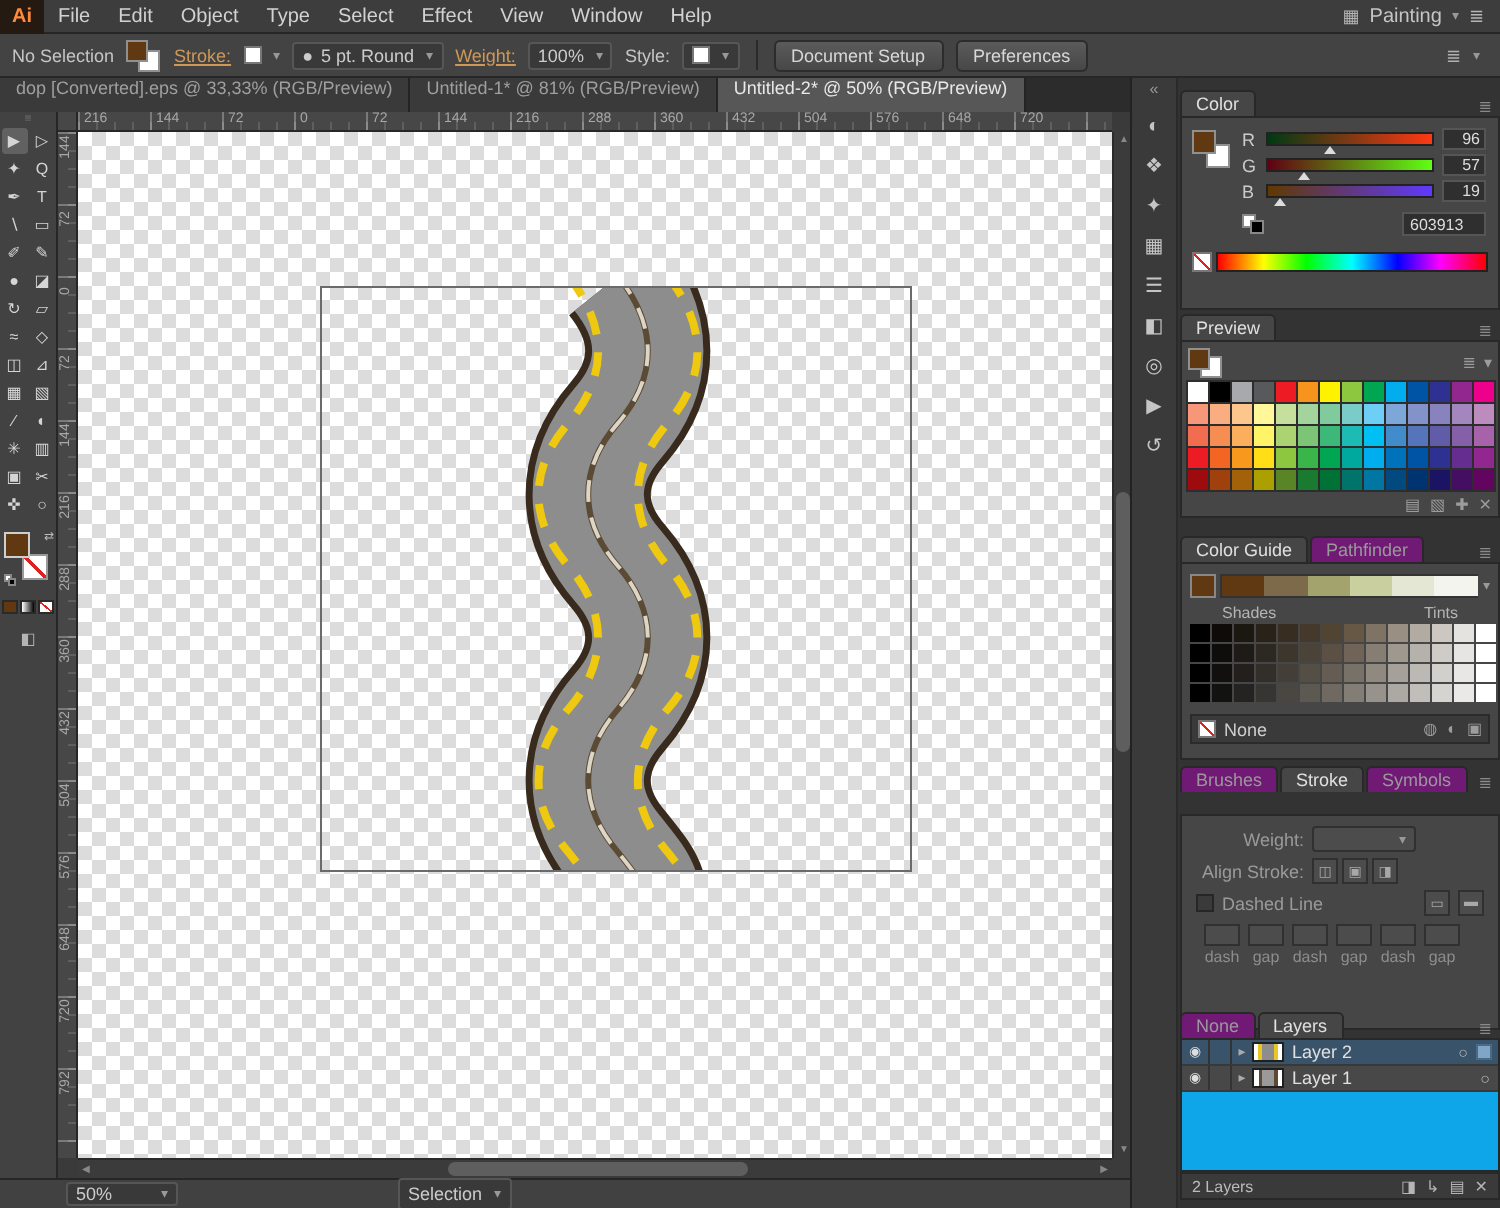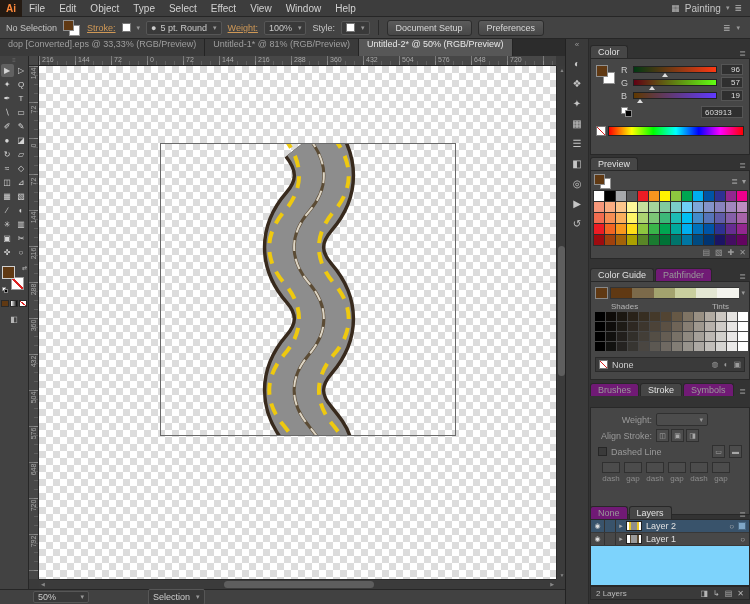--- a/index.html
+++ b/index.html
@@ -85,21 +85,21 @@
   #vthumb{position:absolute;left:1px;top:180px;width:7px;height:130px;background:#5e5e5e;border-radius:4px;}
   #hscroll{position:absolute;left:10px;top:523px;width:517px;height:10px;background:#3b3b3b;border-top:1px solid #2b2b2b;}
   #hscroll .arrow{position:absolute;top:1px;font-size:5px;color:#888;}
   #hthumb{position:absolute;left:185px;top:1px;width:150px;height:7px;background:#5e5e5e;border-radius:4px;}
   #scroll-corner{position:absolute;left:527px;top:523px;width:10px;height:10px;background:#3b3b3b;}
 
   
   #statusbar{position:absolute;left:0;top:589px;width:566px;height:15px;background:#414141;border-top:1px solid #262626;
              display:flex;align-items:center;font-size:9px;color:#bbb;}
   #zoom-combo{margin-left:33px;width:56px;height:12px;}
-  #tool-combo{margin-left:59px;height:16px;}
+  #tool-combo{margin-left:110px;height:16px;}
 
   
   #rightdock{position:absolute;left:565px;top:39px;width:185px;height:565px;background:#333;}
   #dockstrip{position:absolute;left:0;top:0;width:24px;height:565px;background:#3a3a3a;border-left:1px solid #222;
              border-right:1px solid #2a2a2a;}
   #dock-collapse{height:12px;text-align:center;color:#999;font-size:8px;line-height:12px;}
   .dock-icon{width:17px;height:16px;margin:4px auto;display:flex;align-items:center;justify-content:center;
              color:#c5c5c5;font-size:10px;}
   #panels{position:absolute;left:25px;top:0;width:160px;height:565px;}
   .phead{position:absolute;left:0;width:160px;height:13px;display:flex;align-items:flex-end;gap:1px;}
@@ -169,21 +169,21 @@
         display:flex;align-items:center;justify-content:center;margin-right:2px;}
   #weight-combo{width:52px;height:13px;background:#4c4c4c;border:1px solid #303030;}
   .sbox{width:18px;height:11px;background:#4c4c4c;border:1px solid #303030;}
   #dash-check{width:9px;height:9px;background:#3a3a3a;border:1px solid #262626;margin:0 4px 0 2px;}
   #dashed-icons{margin-left:auto;display:flex;gap:2px;}
   #dash-boxes{display:flex;gap:4px;margin:4px 0 1px 6px;}
   #dash-labels{display:flex;gap:4px;margin-left:6px;}
   #dash-labels span{width:18px;text-align:center;font-size:8px;color:#8d8d8d;}
 
   
-  #layers-body{top:480px;height:67px;background:#7dd3fc;overflow:hidden;}
+  #layers-body{top:480px;height:67px;background:#0ea5e9;overflow:hidden;}
   .lrow{height:13px;display:flex;align-items:center;background:#484848;border-bottom:1px solid #383838;
         font-size:9px;color:#e0e0e0;}
   .lrow.selected{background:#39536b;}
   .lcell-eye{width:14px;align-self:stretch;border-right:1px solid #333;display:flex;align-items:center;
              justify-content:center;font-size:7px;color:#ddd;}
   .lcell-lock{width:11px;align-self:stretch;border-right:1px solid #333;}
   .lexp{width:10px;text-align:center;font-size:7px;color:#aaa;}
   .thumb{width:16px;height:10px;border:1px solid #1f1f1f;}
   .thumb-l2{background:linear-gradient(90deg,#ffffff 0 14%,#e8c628 14% 28%,#8d8d8d 28% 72%,#e8c628 72% 86%,#ffffff 86%);}
   .thumb-l1{background:linear-gradient(90deg,#ffffff 0 18%,#5b4b34 18% 30%,#9a9a9a 30% 72%,#5b4b34 72% 84%,#ffffff 84%);}

